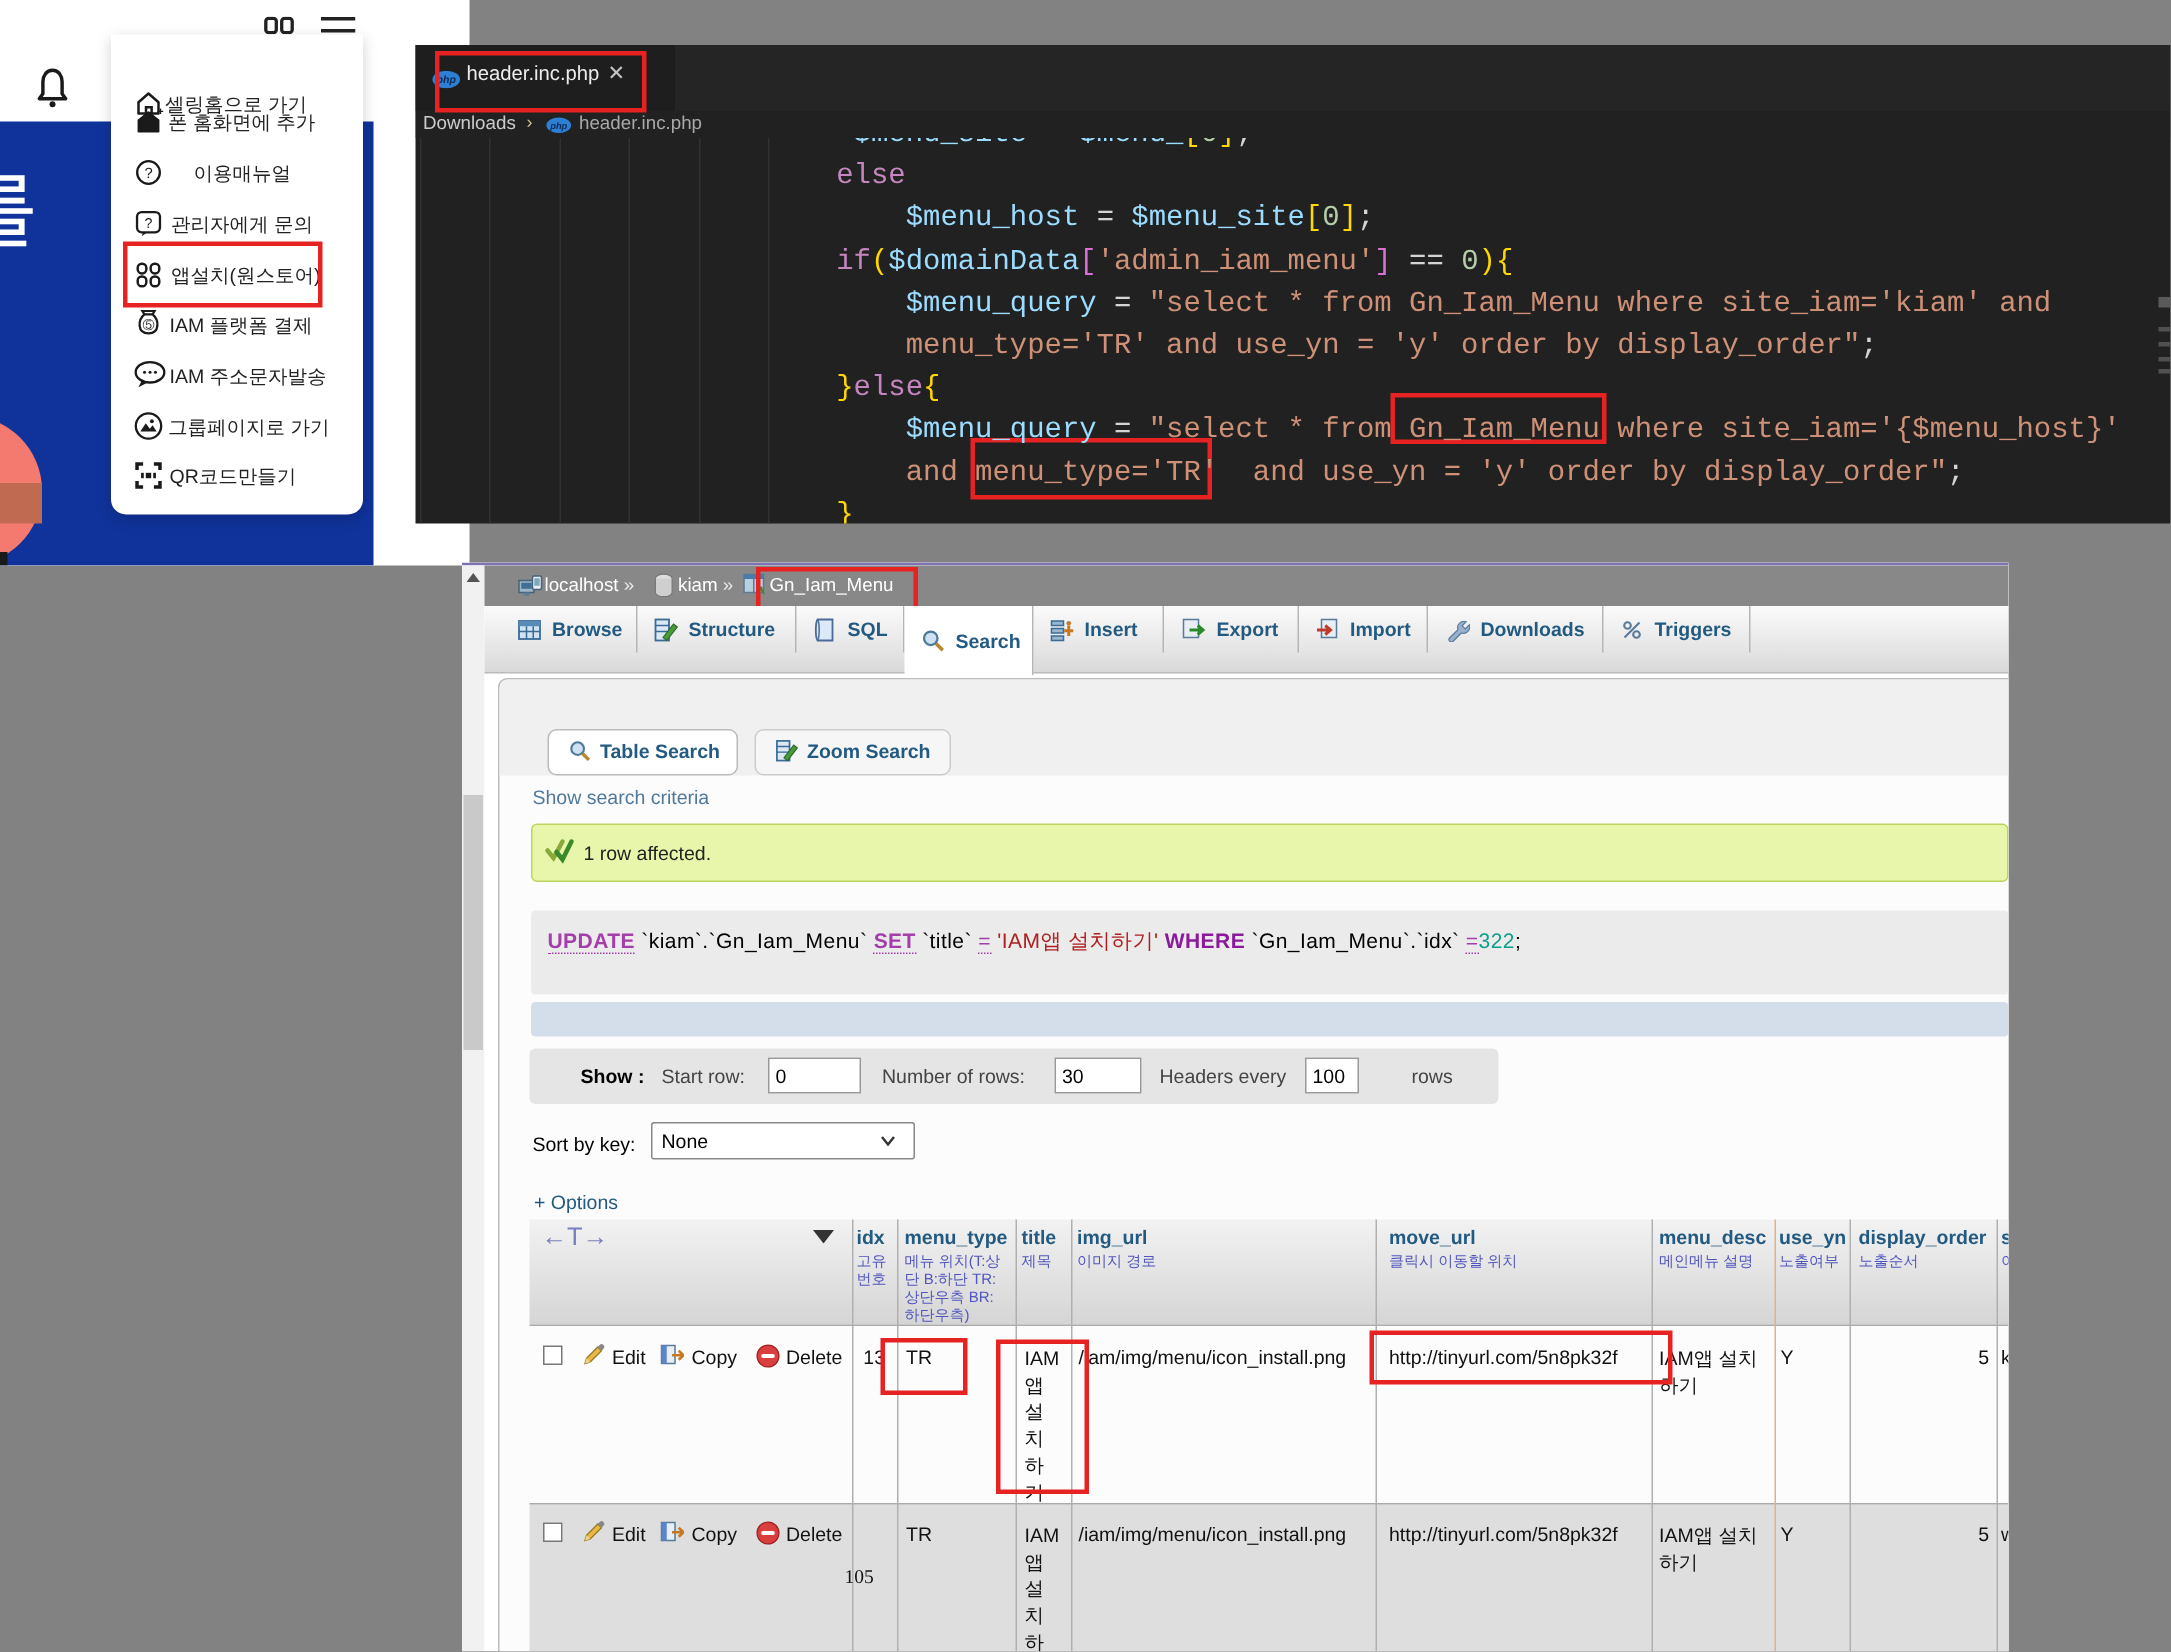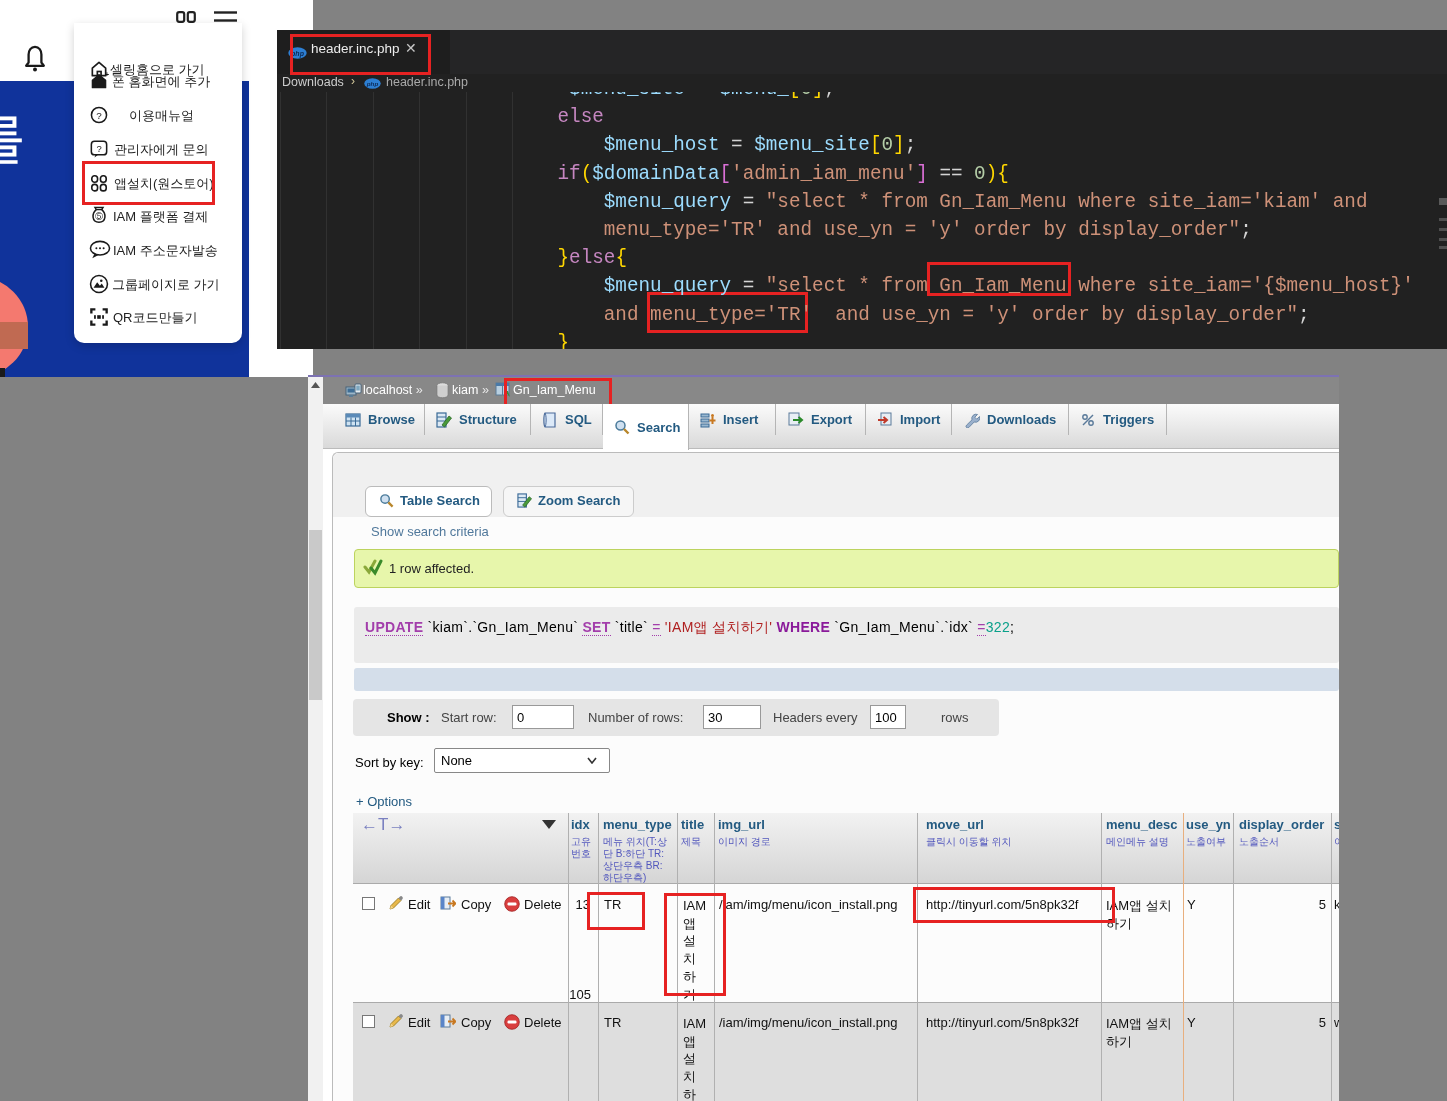--- a/index.html
+++ b/index.html
@@ -296,21 +296,21 @@
           <line x1="10" y1="10" x2="14.5" y2="14.5" stroke="#b8862a" stroke-width="2.4"></line>
         </svg>
       <div class="abs" style="left:77px;top:116px;color:#235a81;font-weight:bold;font-size:13px;">Table Search</div>
       <svg class="abs" style="left:194px;top:116px;" width="15" height="15" viewBox="0 0 16 16">
           <rect x="1" y="1" width="9" height="14" fill="#dce9f4" stroke="#3a6a96" stroke-width="1.2"></rect>
           <line x1="1" y1="5" x2="10" y2="5" stroke="#3a6a96"></line>
           <line x1="1" y1="9" x2="10" y2="9" stroke="#3a6a96"></line>
           <path d="M6 13 L13 4 L15.5 6 L8.5 15 Z" fill="#4a9a3a" stroke="#2a6a2a" stroke-width="0.8"></path>
         </svg>
       <div class="abs" style="left:215px;top:116px;color:#235a81;font-weight:bold;font-size:13px;">Zoom Search</div>
-      <div class="abs" style="left:32px;top:147px;color:#50789b;font-size:13px;margin-left:16px;">Show search criteria</div>
+      <div class="abs" style="left:32px;top:147px;color:#50789b;font-size:13px;">Show search criteria</div>
 
       <div class="abs" style="left:31px;top:172px;width:985px;height:39px;background:#e7f6ab;border:1px solid #bcd35e;border-radius:4px;"></div>
       <svg class="abs" style="left:40px;top:181px;" width="20" height="18" viewBox="0 0 20 18">
           <path d="M2 9 L6 14 L12 3" fill="none" stroke="#8aa83a" stroke-width="3" stroke-linecap="round"></path>
           <path d="M8 10 L12 15 L18 3" fill="none" stroke="#3a8a2a" stroke-width="3" stroke-linecap="round"></path>
         </svg>
       <div class="abs" style="left:66px;top:184px;font-size:13px;color:#222;">1 row affected.</div>
 
       <div class="abs" style="left:31px;top:230px;width:985px;height:56px;background:#ebebeb;border-radius:3px;"></div>
       <div class="abs" style="left:42px;top:242px;font-size:14px;letter-spacing:0.3px;color:#000;"><span style="color:#a33eab;font-weight:bold;border-bottom:1px dotted #a33eab;">UPDATE</span> `kiam`.`Gn_Iam_Menu` <span style="color:#a33eab;font-weight:bold;border-bottom:1px dotted #a33eab;">SET</span> `title` <span style="color:#a33eab;border-bottom:1px dotted #a33eab;">=</span> <span style="color:#b02020;">'IAM앱 설치하기'</span> <span style="color:#8a1a9a;font-weight:bold;">WHERE</span> `Gn_Iam_Menu`.`idx` <span style="color:#a33eab;border-bottom:1px dotted #a33eab;">=</span><span style="color:#0aa08a;">322</span>;</div>
@@ -409,21 +409,21 @@
           <rect x="1" y="2" width="9" height="12" fill="#e8eef4" stroke="#5a7a9a"></rect>
           <rect x="1" y="2" width="3.5" height="12" fill="#5a85c8"></rect>
           <path d="M8 8.5 L15 8.5 M12.5 5.5 L15.5 8.5 L12.5 11.5" fill="none" stroke="#c87820" stroke-width="1.8"></path>
         </svg>
       <div class="cell lnk" style="left:138px;top:638px;">Copy</div>
       <svg class="abs" style="left:181px;top:637px;" width="16" height="16">
           <circle cx="8" cy="8" r="7.3" fill="#d93f3f" stroke="#a02020" stroke-width="0.8"></circle>
           <rect x="3.5" y="6.6" width="9" height="2.8" rx="1.2" fill="#fff"></rect>
         </svg>
       <div class="cell lnk" style="left:201px;top:638px;">Delete</div>
-      <div class="cell" style="left:240px;top:610px;width:28px;text-align:right;">105</div>
+      <div class="cell" style="left:240px;top:666px;width:28px;text-align:left;font-family:Liberation Serif, serif;">105</div>
       <div class="cell" style="left:281px;top:638px;">TR</div>
       <div class="cell" style="left:360px;top:638px;width:24px;word-break:break-all;line-height:17.7px;">IAM앱설치하기</div>
       <div class="cell" style="left:396px;top:638px;">/iam/img/menu/icon_install.png</div>
       <div class="cell" style="left:603px;top:638px;">http://tinyurl.com/5n8pk32f</div>
       <div class="cell" style="left:783px;top:638px;width:74px;line-height:17.7px;">IAM앱 설치하기</div>
       <div class="cell" style="left:864px;top:638px;">Y</div>
       <div class="cell" style="left:910px;top:638px;width:93px;text-align:right;">5</div>
       <div class="cell" style="left:1011px;top:638px;width:5px;overflow:hidden;">w</div>
 
       <div class="redbox" style="left:264px;top:515px;width:58px;height:38px;"></div>

